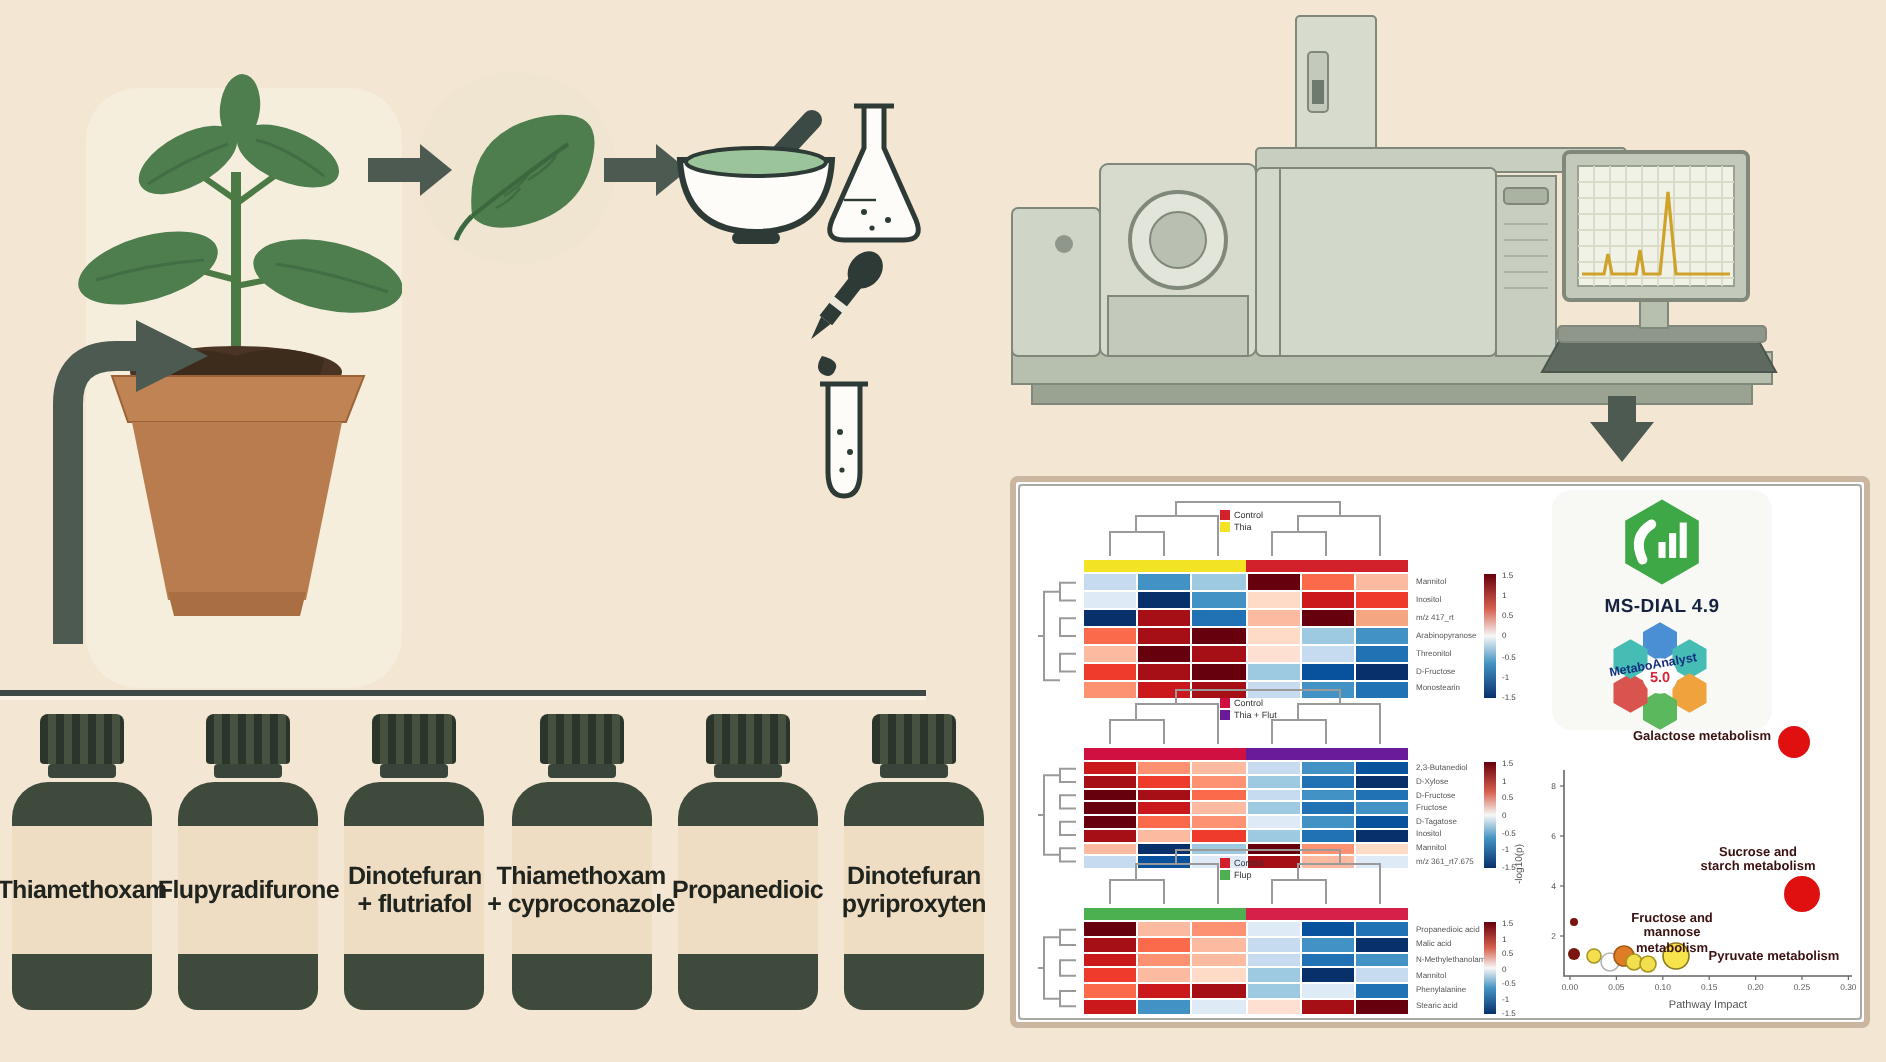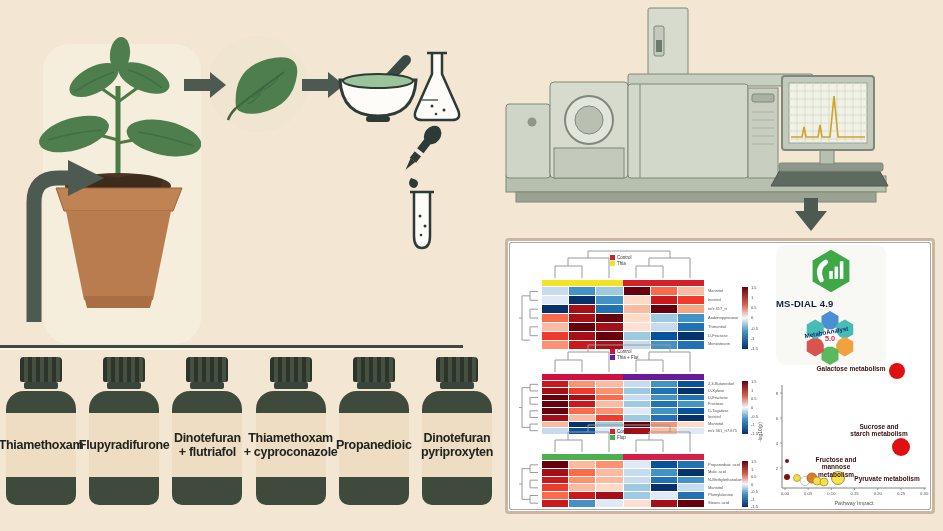--- a/index.html
+++ b/index.html
@@ -44,21 +44,21 @@
   .hm-row i{flex:1;}
   .hm-ld{position:absolute;left:4px;top:41px;width:22px;}
   .hm-rl{position:absolute;left:194px;top:41px;width:60px;display:flex;flex-direction:column;
          justify-content:space-around;font-size:4px;color:#555;line-height:1;}
   .hm-cb{position:absolute;left:228px;top:41px;width:6px;
          background:linear-gradient(180deg,#67000d,#d6604d 28%,#f7f7f7 50%,#4393c3 72%,#08306b);}
   .hm-cbl{position:absolute;left:237px;top:39px;display:flex;flex-direction:column;
           justify-content:space-between;font-size:4px;color:#444;}
   
   .logo-card{position:absolute;left:268px;top:4px;width:110px;height:120px;background:#f8f8f5;border-radius:10px;}
-  .msdial-label{position:absolute;left:268px;top:57px;width:110px;text-align:left;
+  .msdial-label{position:absolute;left:268px;top:57px;width:110px;text-align:center;
                 font-size:9.5px;font-weight:bold;color:#16233f;letter-spacing:0.2px;}
   
   .pplot{position:absolute;left:258px;top:122px;width:166px;height:146px;}
   .pplot svg{position:absolute;inset:0;}
   .pp-a{position:absolute;font-size:6.5px;font-weight:bold;color:#3a1010;line-height:1.15;text-align:center;}
   .pp-xlabel{position:absolute;left:40px;top:137px;width:96px;text-align:center;font-size:5.5px;color:#555;}
   .pp-ylabel{position:absolute;left:-16px;top:66px;font-size:5px;color:#555;transform:rotate(-90deg);}
 </style>
 </head>
 <body>

